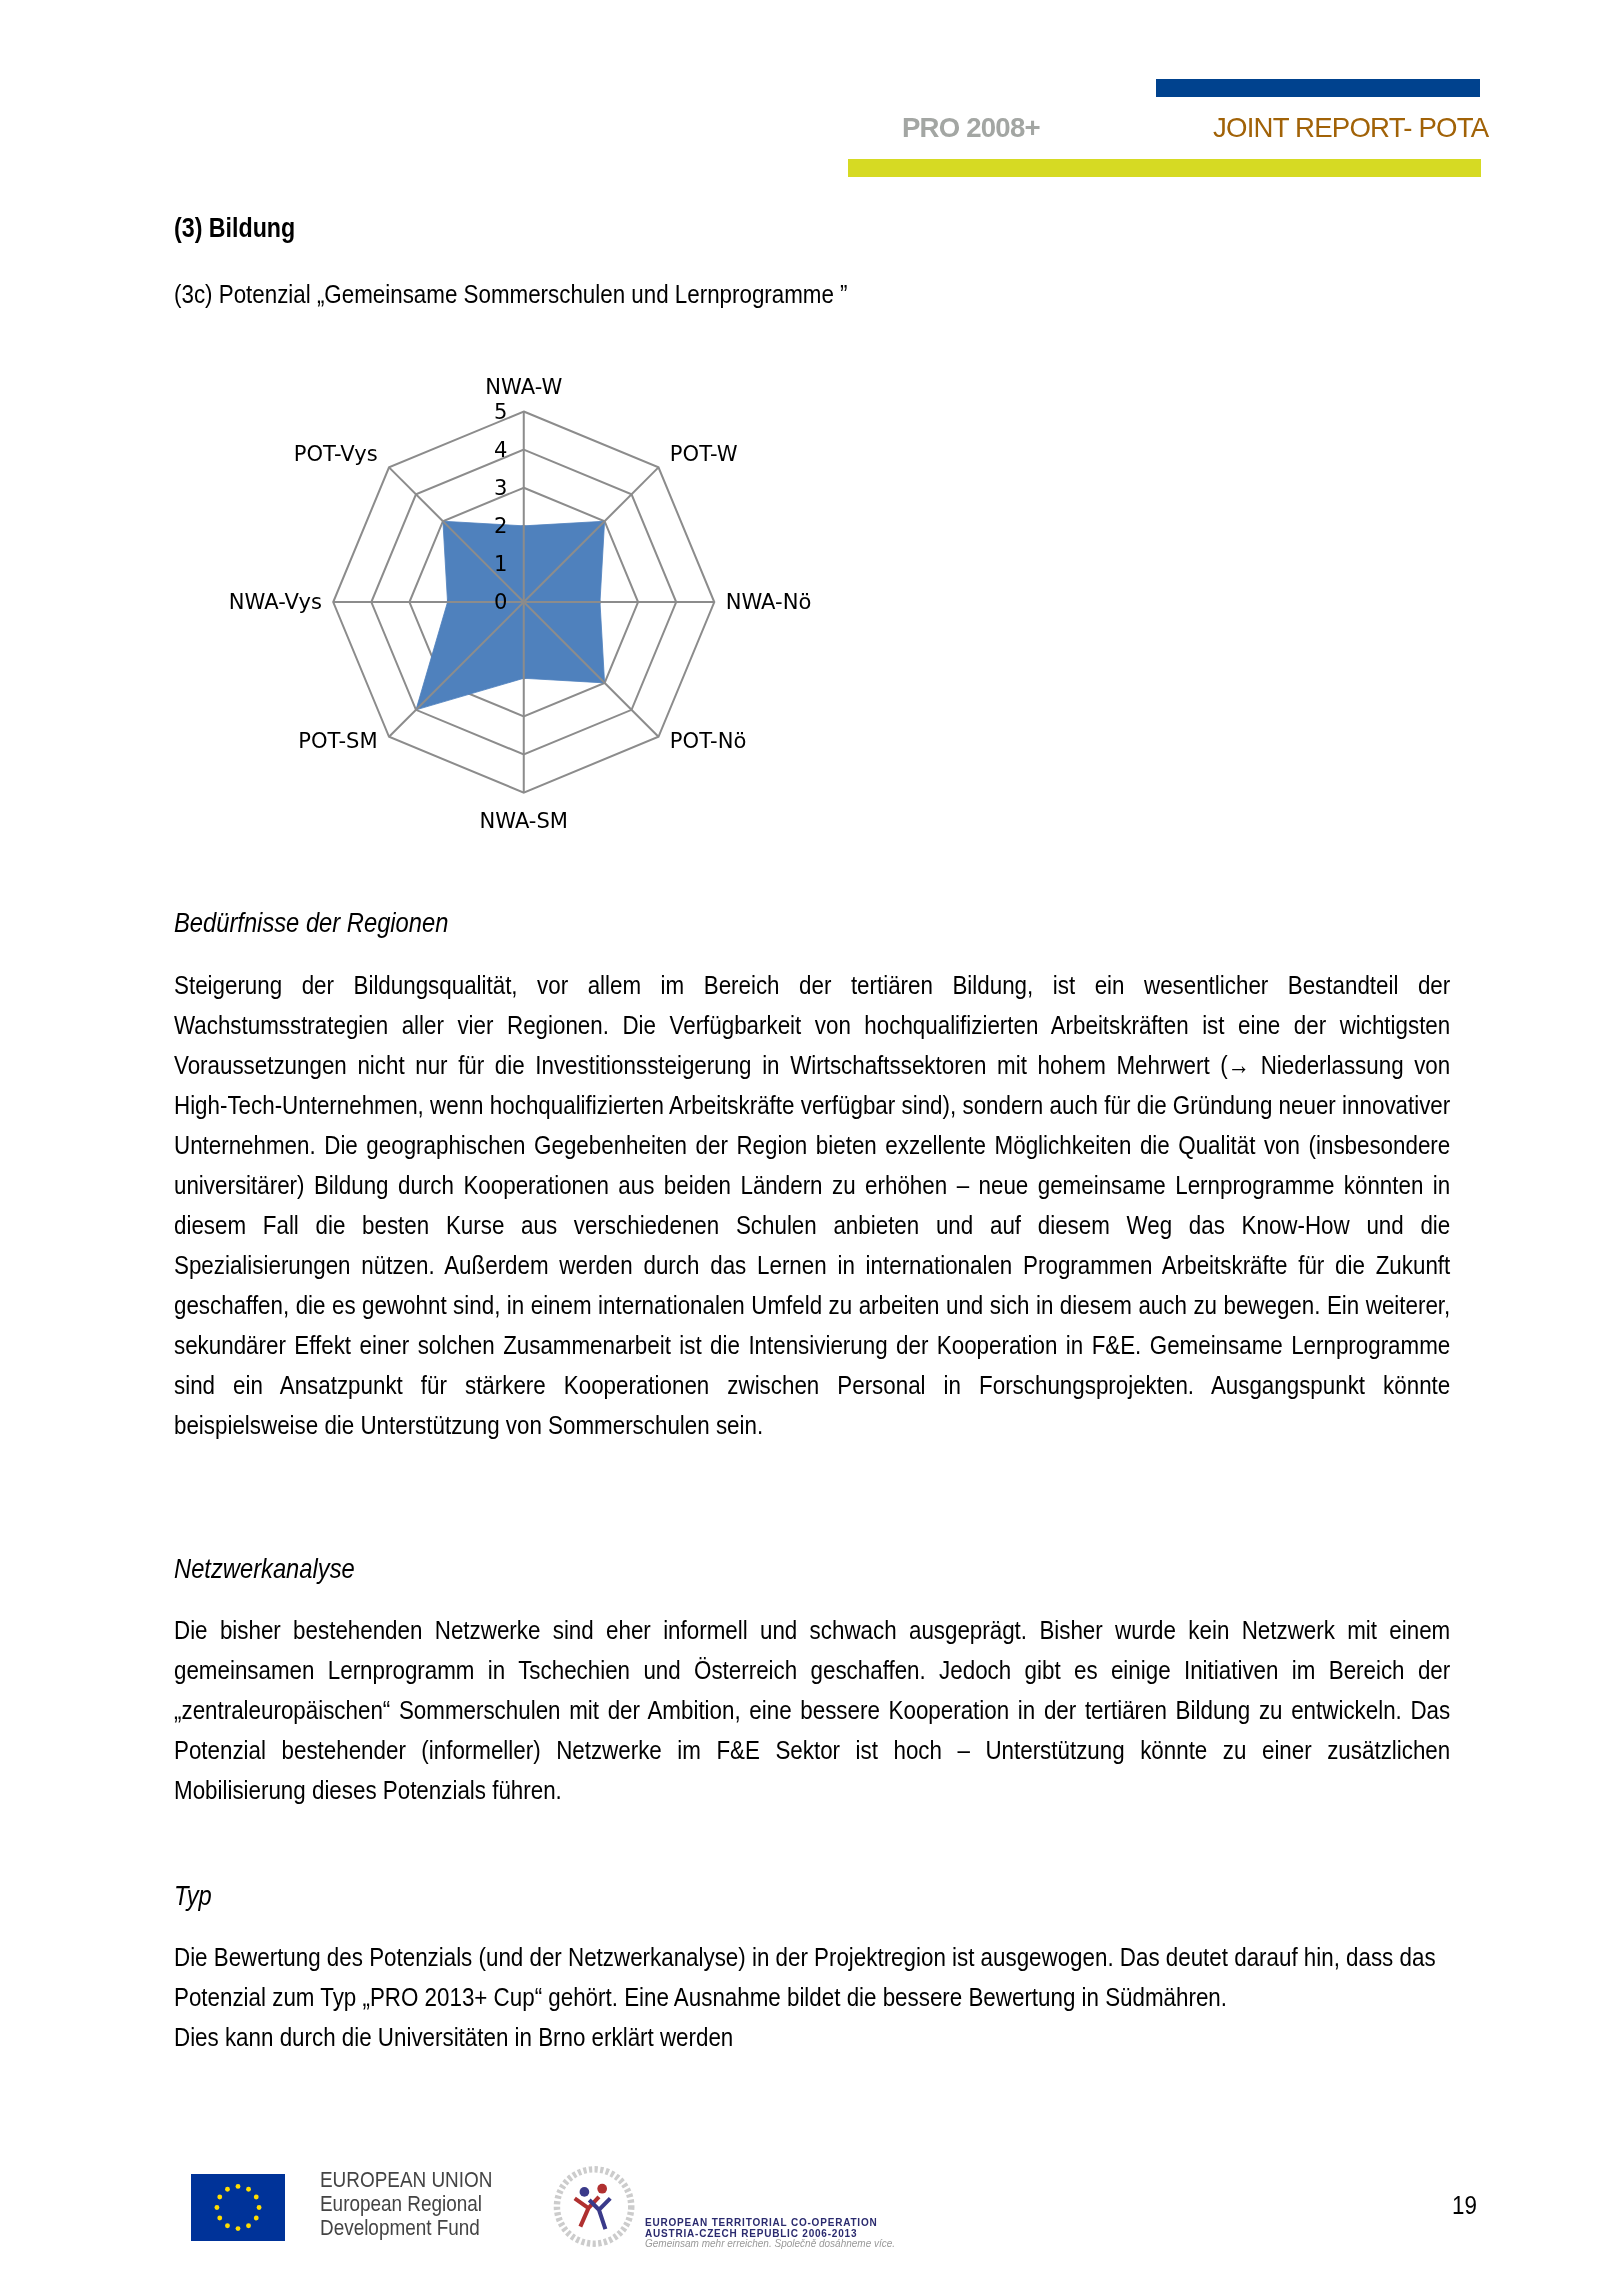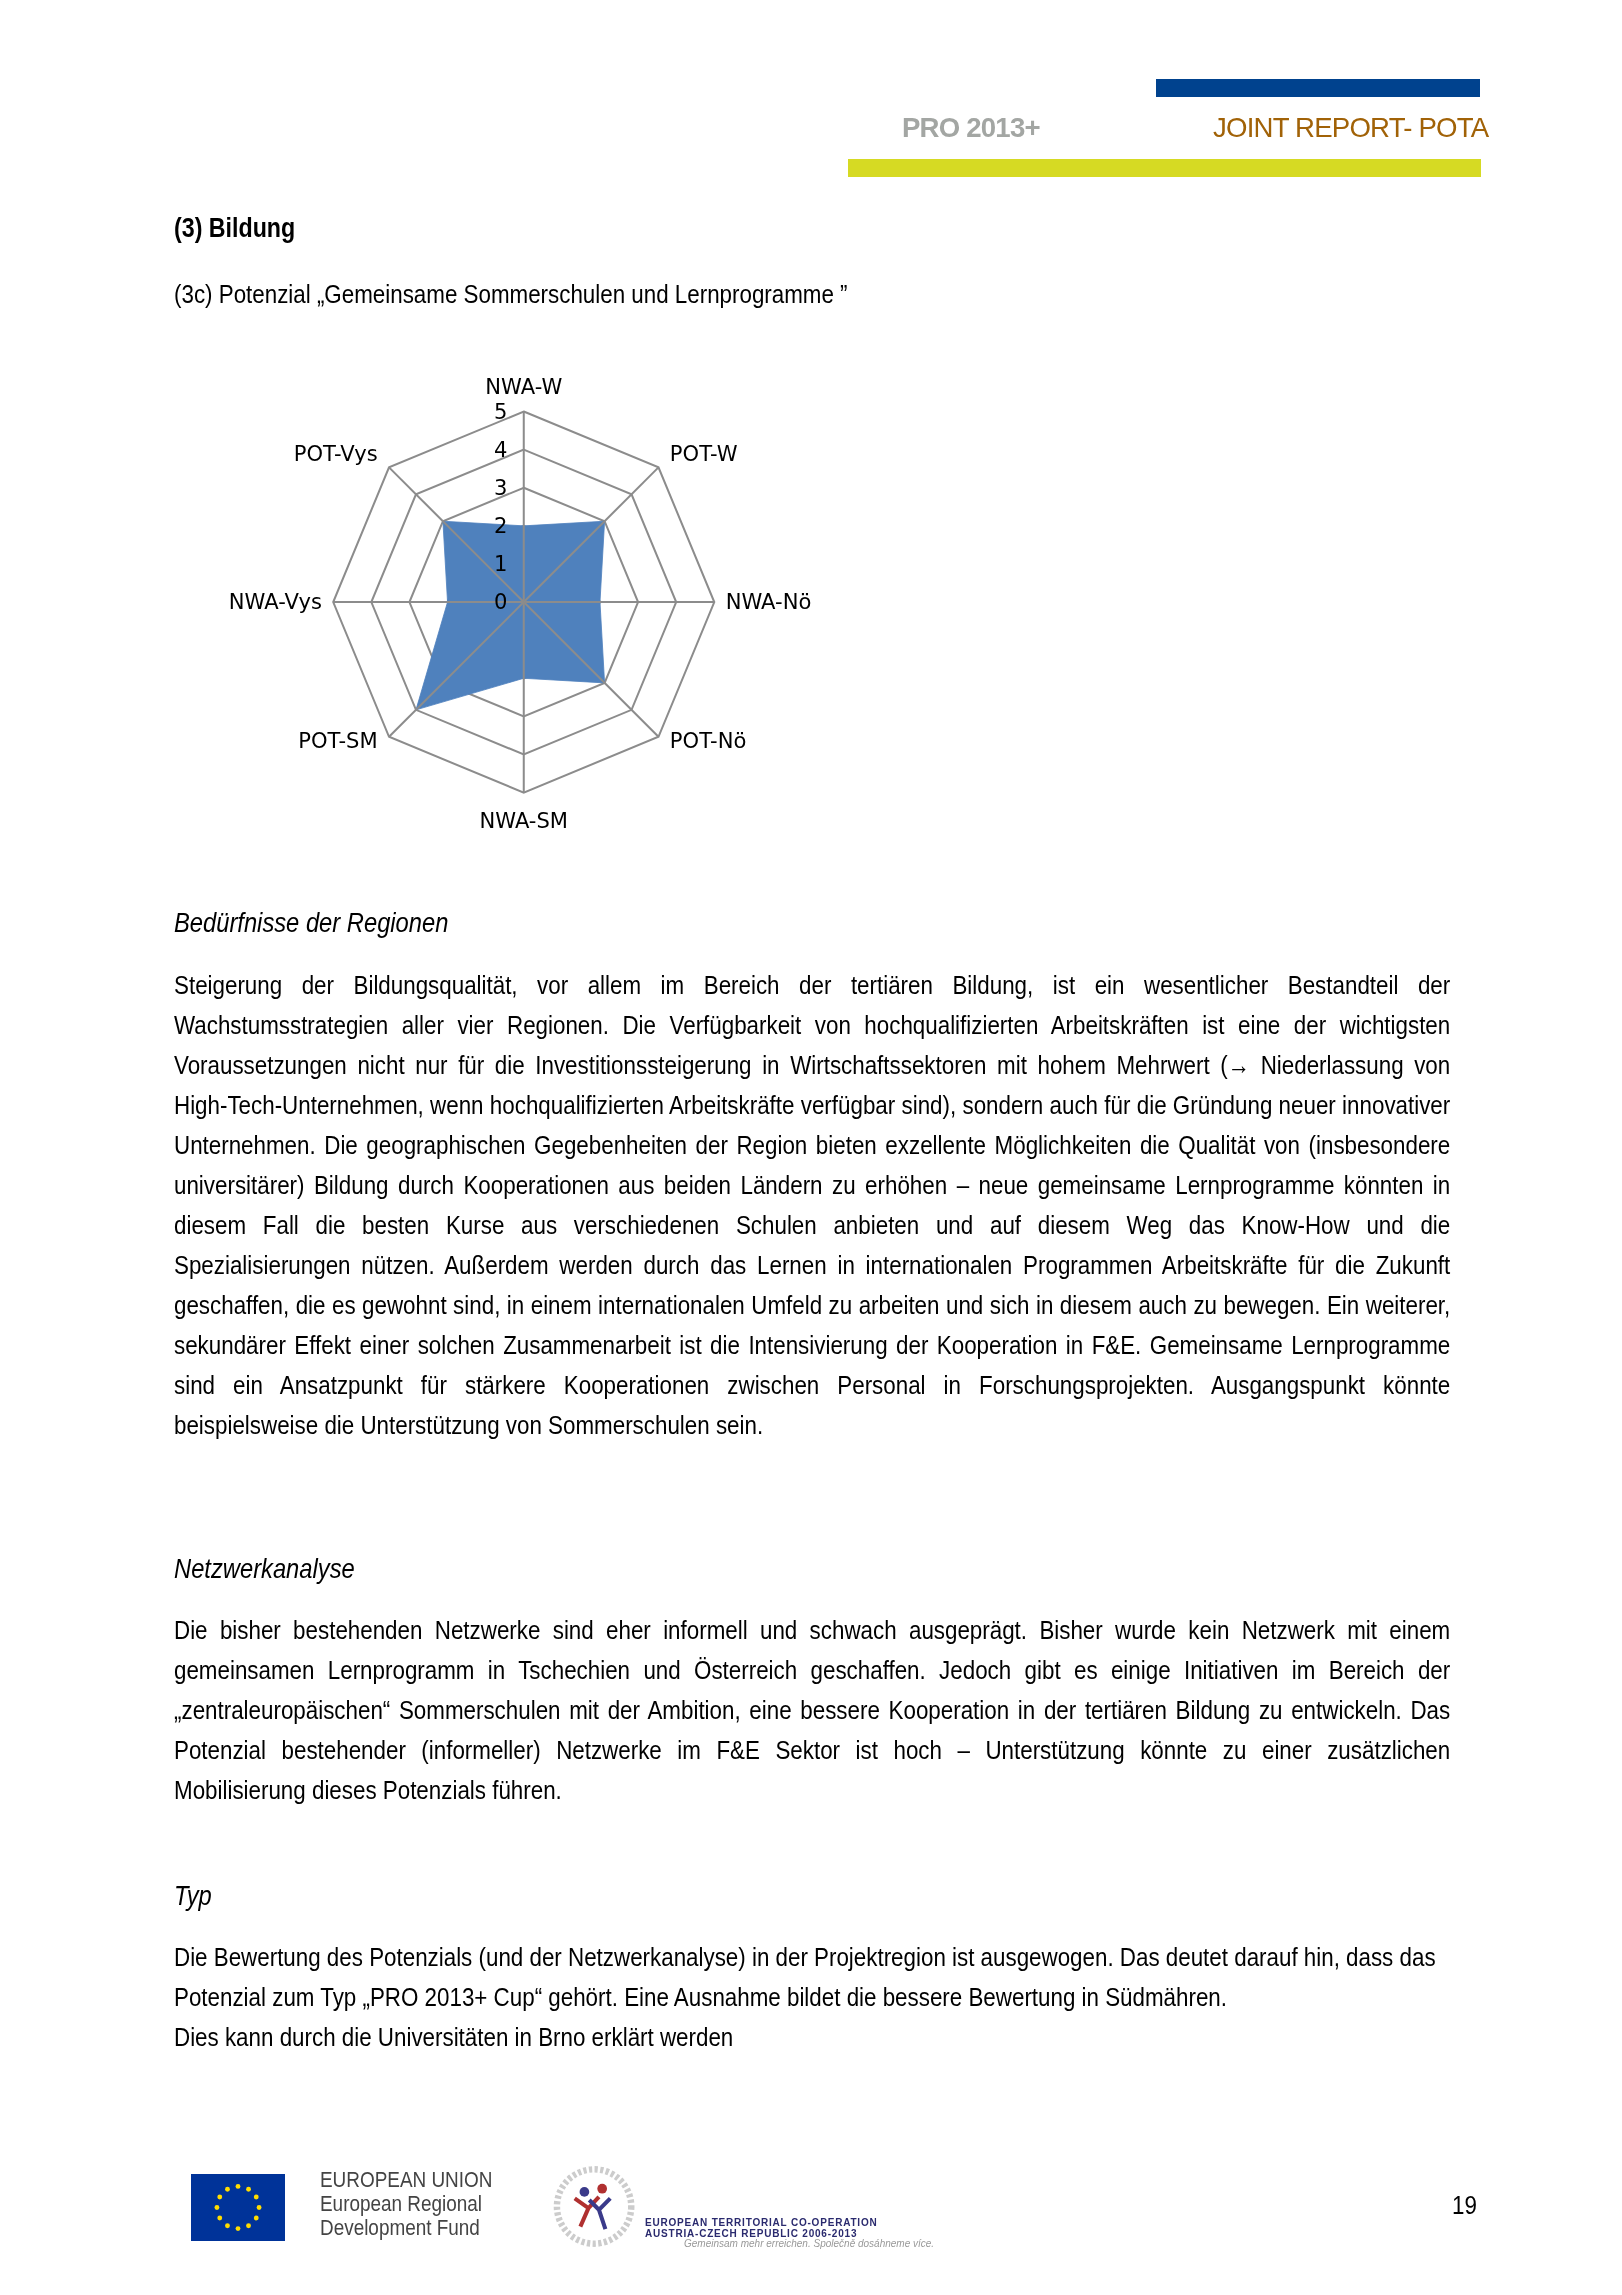--- a/index.html
+++ b/index.html
@@ -17,28 +17,28 @@
   .chart text { font-family: "DejaVu Sans", sans-serif; font-size: 26px; fill: #000; }
 
   .it-head { position: absolute; left: 174px; font-size: 27.6px; font-style: italic; transform: scaleX(0.86); transform-origin: left; }
   .para { position: absolute; left: 174px; width: 1484px; font-size: 26px; line-height: 40px;
           text-align: justify; transform: scaleX(0.86); transform-origin: left; }
 
   .footer-eu { position: absolute; left: 191px; top: 2174px; width: 94px; height: 67px; background: #003399; }
   .eu-text { position: absolute; left: 320px; top: 2168px; font-size: 22px; line-height: 24px; color: #444; transform: scaleX(0.86); transform-origin: left; }
   .coop-logo { position: absolute; left: 552px; top: 2158px; width: 85px; height: 101px; }
   .coop-text { position: absolute; left: 645px; top: 2218px; font-size: 10px; line-height: 10.5px; color: #2a2a6e; font-weight: bold; letter-spacing: 0.8px; }
-  .coop-text .tag { color: #999; font-weight: normal; font-style: italic; letter-spacing: 0; margin-left: 39px; }
+  .coop-text .tag { color: #999; font-weight: normal; font-style: italic; letter-spacing: 0; }
   .page-num { position: absolute; left: 1452px; top: 2190px; font-size: 26px; transform: scaleX(0.86); transform-origin: left; }
 </style>
 </head>
 <body>
 
 <div class="hdr-blue"></div>
-<div class="hdr-pro">PRO 2013+</div>
+<div class="hdr-pro">PRO 2008+</div>
 <div class="hdr-joint">JOINT REPORT- POTA</div>
 <div class="hdr-yellow"></div>
 
 <div class="h-section">(3) Bildung</div>
 <div class="h-sub">(3c) Potenzial „Gemeinsame Sommerschulen und Lernprogramme ”</div>
 
 <svg class="chart" viewBox="0 0 900 650" xmlns="http://www.w3.org/2000/svg">
   <g id="grid">
       <polygon points="446,275 479.2340187157677,288.7659812842323 493,322 479.2340187157677,355.2340187157677 446,369 412.7659812842323,355.2340187157677 399,322 412.7659812842323,288.7659812842323" fill="none" stroke="#8c8c8c" stroke-width="2.5"></polygon>
       <polygon points="446,228 512.4680374315354,255.53196256846454 540,322 512.4680374315354,388.46803743153544 446,416 379.53196256846456,388.4680374315355 352,322 379.5319625684645,255.53196256846454" fill="none" stroke="#8c8c8c" stroke-width="2.5"></polygon>

